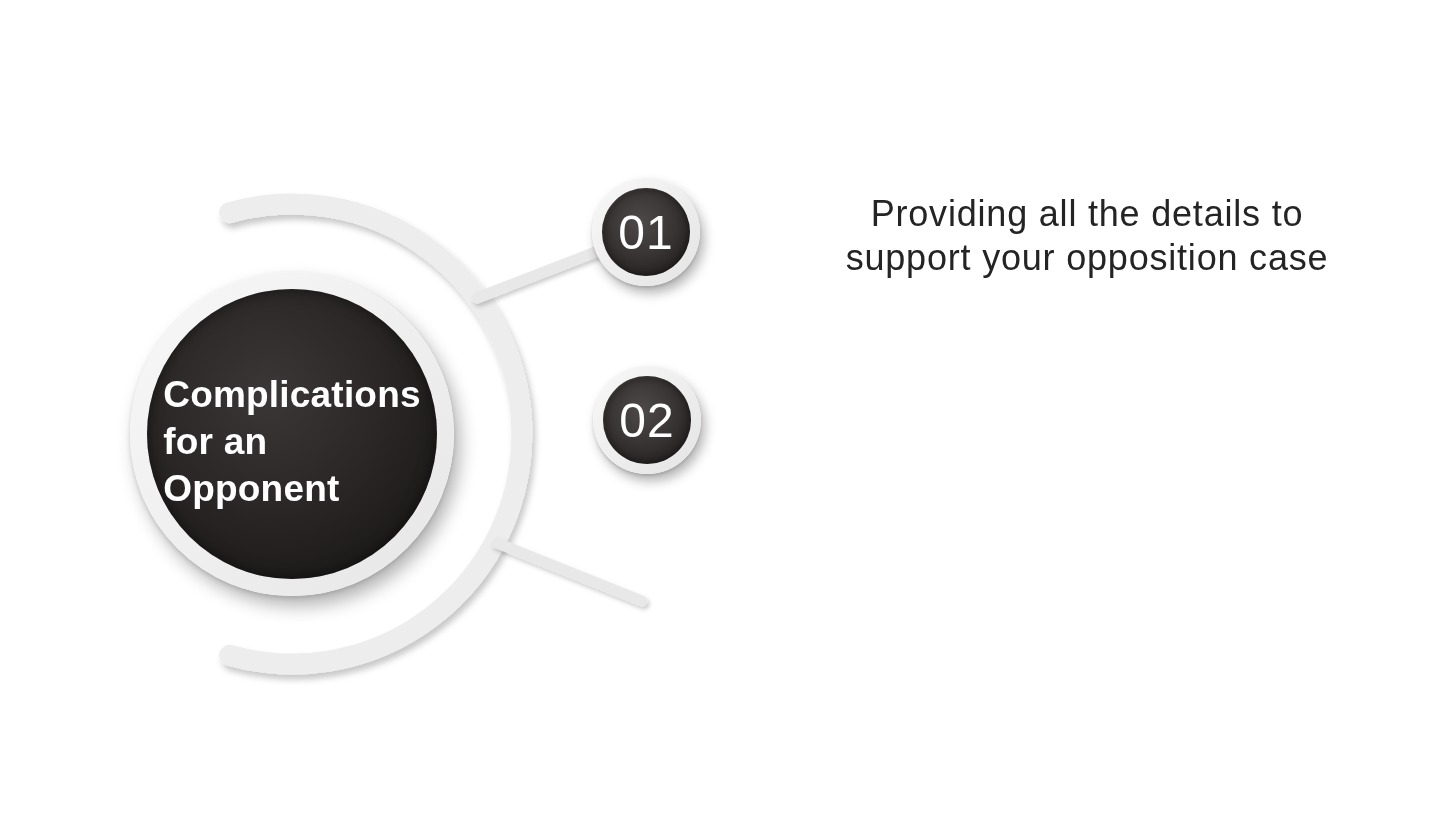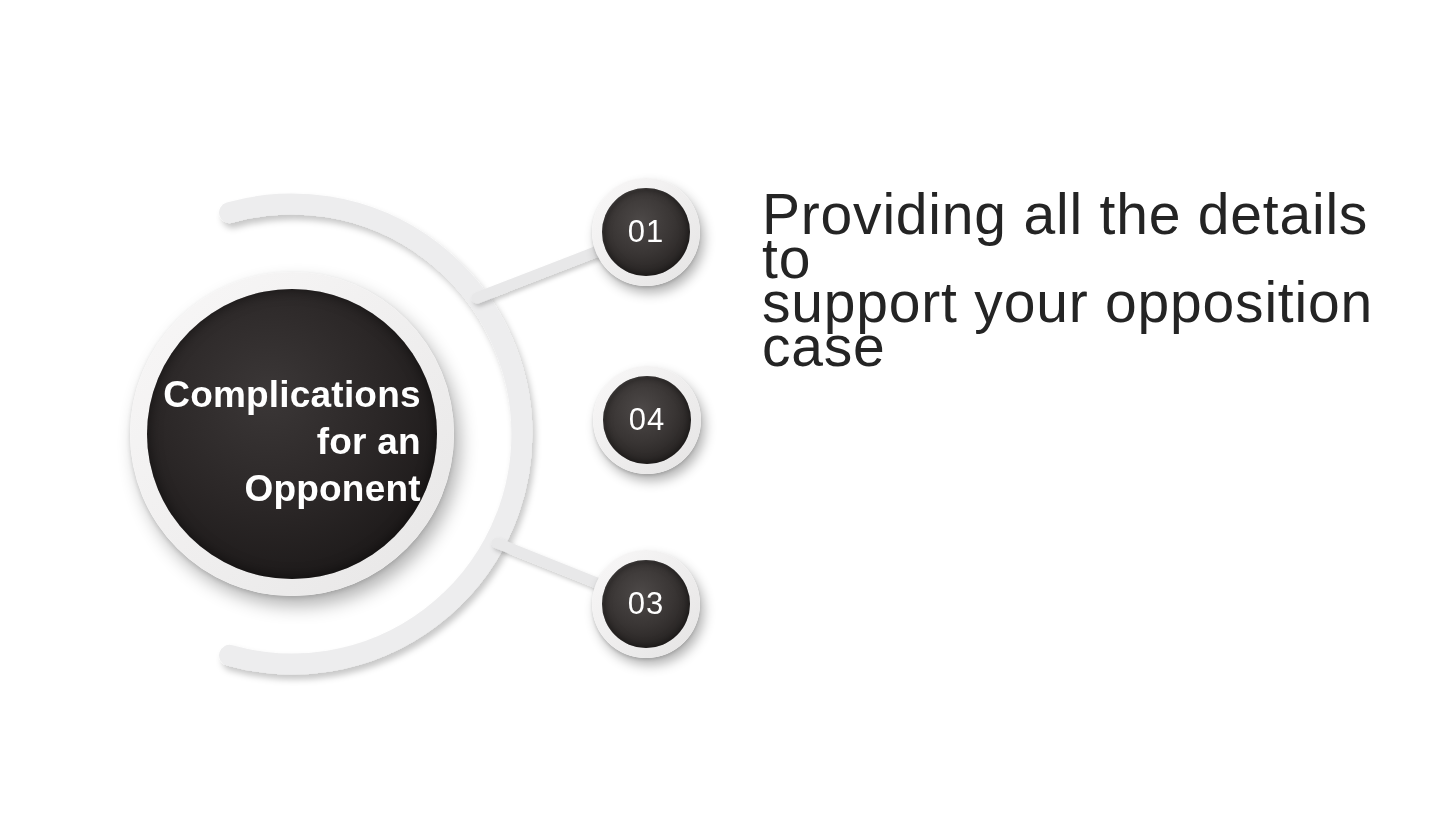--- a/index.html
+++ b/index.html
@@ -26,21 +26,21 @@
   .hub-inner {
     position: absolute;
     left: 17px; top: 17px;
     width: 290px; height: 290px;
     border-radius: 50%;
     background: radial-gradient(circle at 42% 36%, #3b3737 0%, #2b2727 45%, #1b1818 82%, #151212 100%);
     box-shadow: inset 0 0 14px rgba(0,0,0,0.55);
     display: flex;
     align-items: center;
     justify-content: center;
-    text-align: right;
+    text-align: left;
   }
   .hub-title {
     padding-top: 14px;
     color: #ffffff;
     font-size: 37px;
     font-weight: bold;
     line-height: 47px;
     white-space: pre-line;
     letter-spacing: 0.2px;
   }
@@ -60,39 +60,40 @@
     width: 88px; height: 88px;
     border-radius: 50%;
     background: radial-gradient(circle at 44% 38%, #4d4948 0%, #393534 45%, #201d1c 88%, #171414 100%);
     box-shadow: inset 0 0 9px rgba(0,0,0,0.55), inset 1px 1px 2px rgba(255,255,255,0.10);
     display: flex;
     align-items: center;
     justify-content: center;
   }
   .node-number {
     color: #ffffff;
-    font-size: 31px;
+    font-size: 48px;
     font-weight: 400;
     letter-spacing: 1px;
   }
   .node-1 { left: 592px; top: 178px; }
   .node-2 { left: 593px; top: 366px; }
   .node-3 { left: 592px; top: 550px; }
 
   
   .item-text {
     position: absolute;
     left: 762px;
     width: 650px;
     color: #242424;
-    font-size: 57px;
+    font-size: 36px;
     line-height: 44px;
     letter-spacing: 0.8px;
     white-space: pre-line;
     z-index: 2;
+    text-align: center;
   }
   .item-text-1 { top: 192px; }
   .item-text-2 { top: 405px; }
   .item-text-3 { top: 580px; }
 </style>
 </head>
 <body>
 
 <div class="canvas">
 
@@ -122,26 +123,21 @@
   </div>
 
   <div class="node node-1">
     <div class="node-inner">
       <span class="node-number">01</span>
     </div>
   </div>
 
   <div class="node node-2">
     <div class="node-inner">
-      <span class="node-number">04</span>
+      <span class="node-number">02</span>
     </div>
   </div>
 
-  <div class="node node-3">
-    <div class="node-inner">
-      <span class="node-number">03</span>
-    </div>
-  </div>
 
   <div class="item-text item-text-1">Providing all the details to
 support your opposition case</div>
 
 </div>
 
 </body></html>

